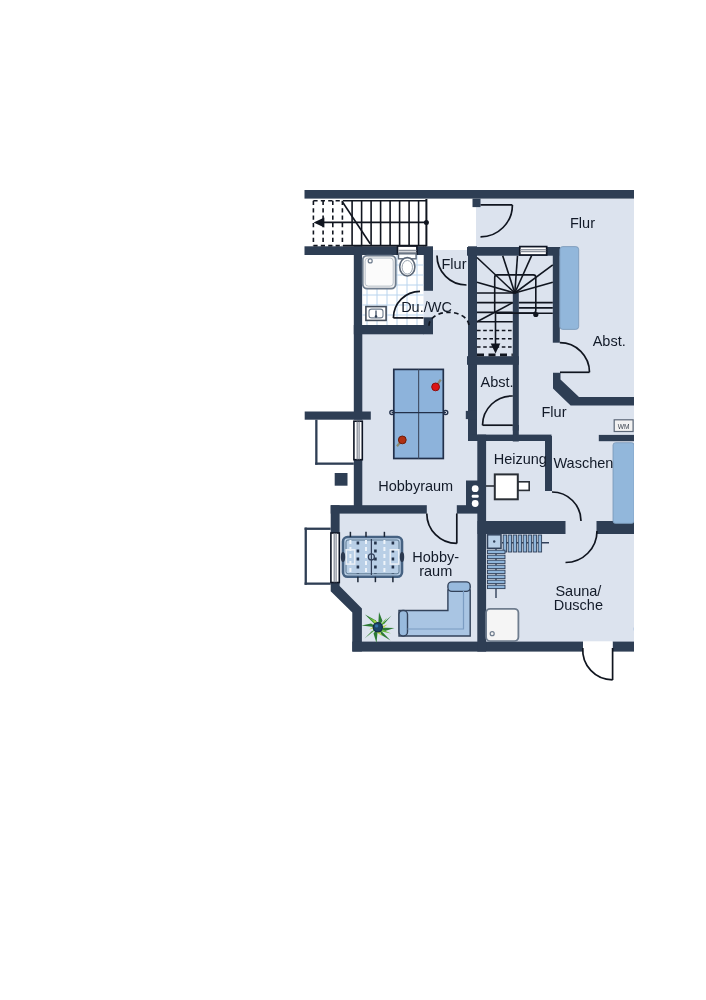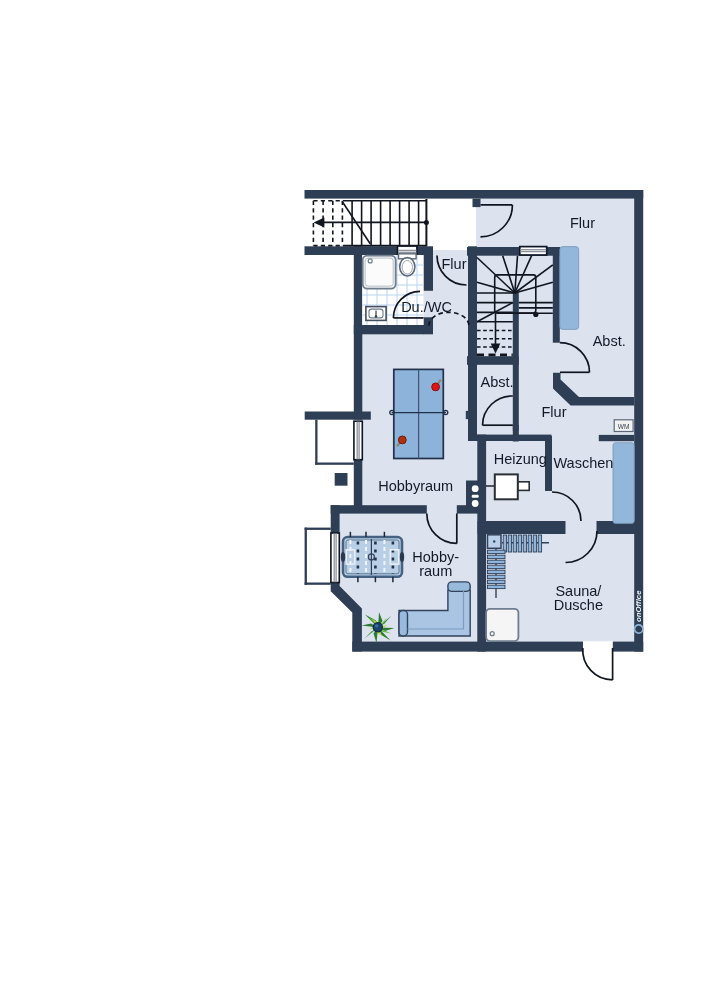--- a/index.html
+++ b/index.html
@@ -1,17 +1,17 @@
 <!DOCTYPE html>
 <html><head>
 <meta charset="utf-8">
 <title>Grundriss UG</title>
 <style>
   html,body{margin:0;padding:0;background:#ffffff;}
-  .page{width:706px;height:1000px;position:relative;background:#ffffff;overflow:hidden;}
+  .page{width:634px;height:1000px;position:relative;background:#ffffff;overflow:hidden;}
   svg{position:absolute;left:0;top:0;}
   text{font-family:"Liberation Sans", sans-serif;fill:#121a28;}
 </style>
 </head>
 <body>
 <div class="page">
 <svg width="706" height="1000" viewBox="0 0 706 1000">
 
 <polygon points="357,250 476,250 476,198.6 640,198.6 640,648 357,648 357,613 334.5,590.5 334.5,509 357,509" fill="#dce3ee"></polygon>
 

